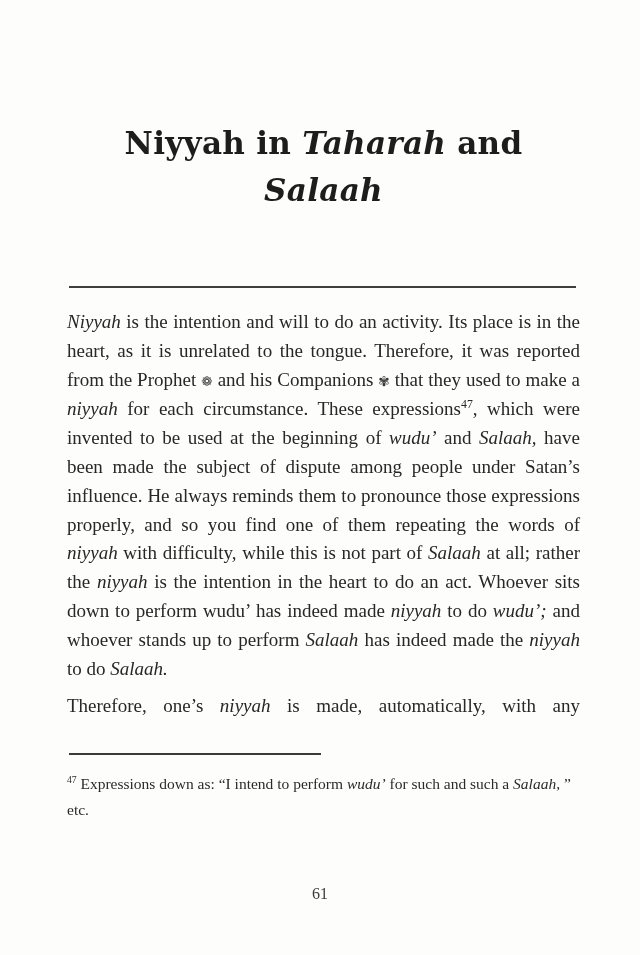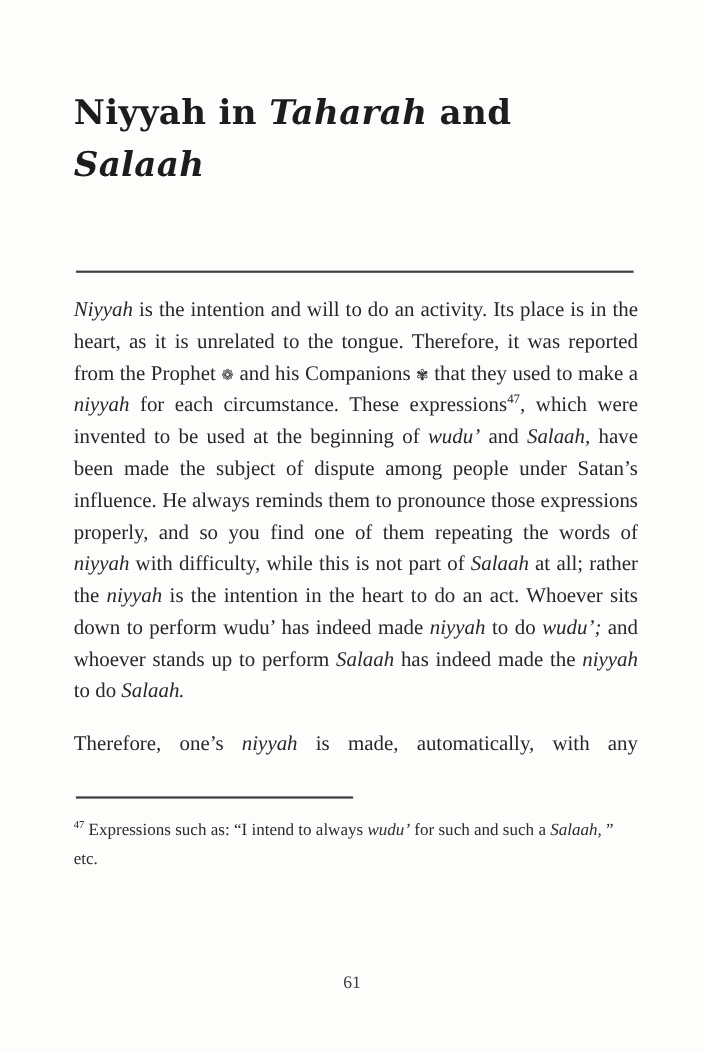--- a/index.html
+++ b/index.html
@@ -12,22 +12,22 @@
     margin: 0 auto;
     background: #fdfdfc;
     color: #262626;
     font-family: "Liberation Serif", serif;
     overflow: hidden;
     box-sizing: border-box;
     padding: 0 60px 0 67px;
   }
 
   .chapter-title {
-    margin-top: 80px;
-    text-align: left;
+    margin-top: 120px;
+    text-align: center;
     font-family: "DejaVu Serif", serif;
     font-size: 31px;
     line-height: 47px;
     font-weight: 600;
     color: #1d1d1d;
     letter-spacing: 0.3px;
   }
 
   .title-rule {
     border: none;
@@ -37,21 +37,21 @@
 
   .body-text {
     margin-top: 20px;
     font-size: 19px;
     line-height: 28.8px;
     text-align: justify;
     color: #272727;
   }
   .body-text p { margin: 0; }
   .body-text p.para-2 {
-    margin-top: 20px;
+    margin-top: 9px;
     text-align-last: justify;
   }
 
   .it  { font-style: italic; }
   .sup { vertical-align: super; font-size: 0.62em; line-height: 0; }
   .honorific {
     font-family: "DejaVu Sans", sans-serif;
     font-size: 0.72em;
     color: #3a3a3a;
   }
@@ -92,19 +92,19 @@
   <hr class="title-rule">
 
   <div class="body-text">
     <p class="para-1"><span class="it">Niyyah</span><span> is the intention and will to do an activity. Its place is in the heart, as it is unrelated to the tongue. Therefore, it was reported from the Prophet </span><span class="honorific">❁</span><span> and his Companions </span><span class="honorific">✾</span><span> that they used to make a </span><span class="it">niyyah</span><span> for each circumstance. These expressions</span><span class="sup">47</span><span>, which were invented to be used at the beginning of </span><span class="it">wudu’</span><span> and </span><span class="it">Salaah,</span><span> have been made the subject of dispute among people under Satan’s influence. He always reminds them to pronounce those expressions properly, and so you find one of them repeating the words of </span><span class="it">niyyah</span><span> with difficulty, while this is not part of </span><span class="it">Salaah</span><span> at all; rather the </span><span class="it">niyyah</span><span> is the intention in the heart to do an act. Whoever sits down to perform wudu’ has indeed made </span><span class="it">niyyah</span><span> to do </span><span class="it">wudu’;</span><span> and whoever stands up to perform </span><span class="it">Salaah</span><span> has indeed made the </span><span class="it">niyyah</span><span> to do </span><span class="it">Salaah.</span></p>
     <p class="para-2"><span>Therefore, one’s </span><span class="it">niyyah</span><span> is made, automatically, with any</span></p>
   </div>
 
   <div class="footnote-block">
     <hr class="footnote-rule">
     <div class="footnote">
-      <span class="sup">47</span><span><span> Expressions such as: “I intend to always </span><span class="it">wudu’</span><span> for such and such a </span><span class="it">Salaah,</span><span> ” etc.</span></span>
+      <span class="sup">47</span><span><span> Expressions down as: “I intend to perform </span><span class="it">wudu’</span><span> for such and such a </span><span class="it">Salaah,</span><span> ” etc.</span></span>
     </div>
   </div>
 
   <div class="page-number">61</div>
 
 </div>
 
 </body></html>

